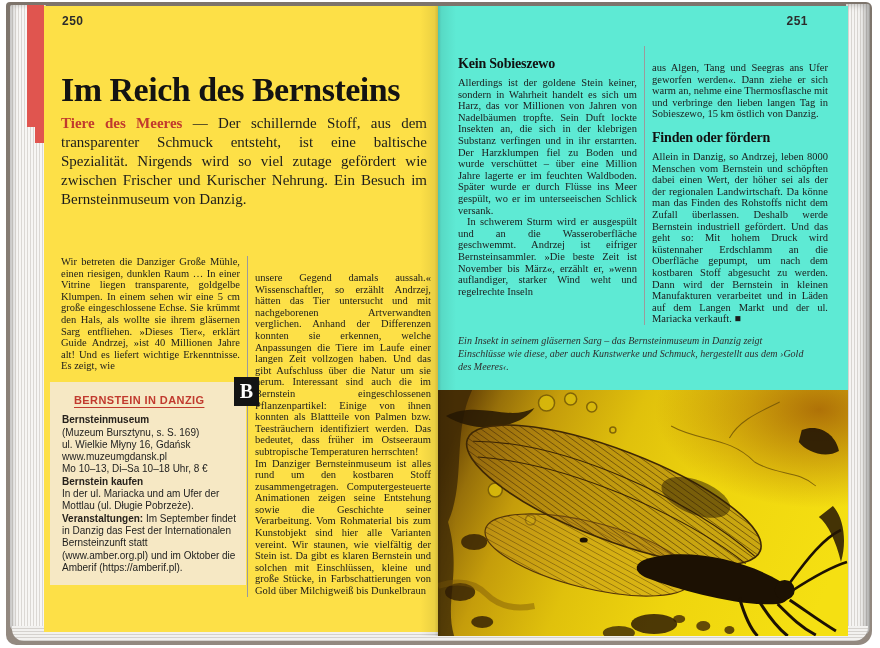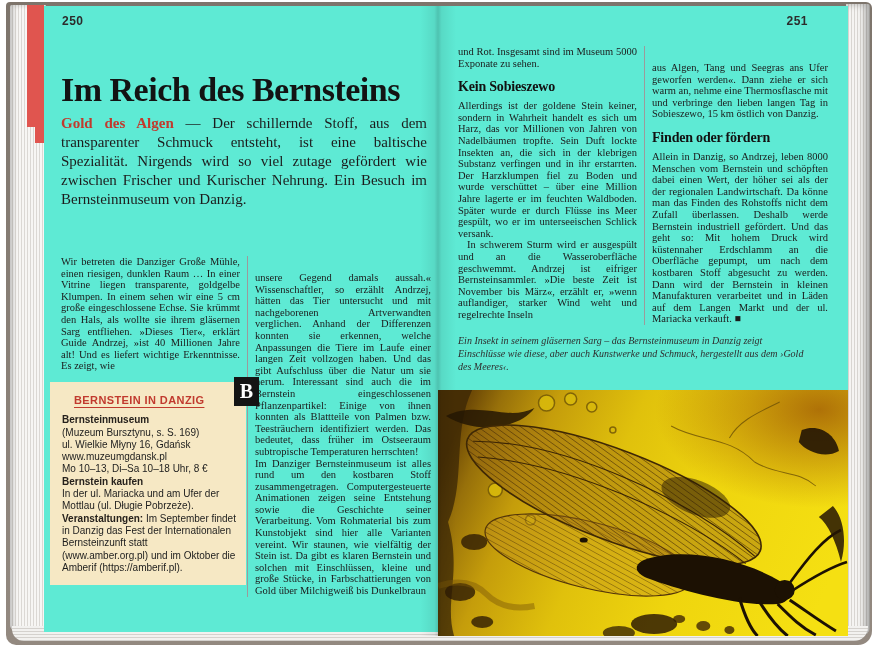--- a/index.html
+++ b/index.html
@@ -14,21 +14,21 @@
   .stack-left{position:absolute;left:10px;top:5px;width:36px;height:626px;
          background:repeating-linear-gradient(90deg,#f7f6f4 0 2px,#dbd8d4 2px 3px);
          box-shadow:inset 3px 0 5px rgba(0,0,0,.22);border-radius:2px 0 0 6px;}
   .stack-right{position:absolute;left:846px;top:4px;width:24px;height:632px;
          background:repeating-linear-gradient(90deg,#f5f4f2 0 2px,#d8d5d1 2px 3px);
          box-shadow:inset -5px 0 7px rgba(0,0,0,.30);border-radius:0 3px 9px 0;}
   .stack-bottom{position:absolute;left:12px;top:626px;width:856px;height:15px;
          background:repeating-linear-gradient(180deg,#f2f1ef 0 2px,#d4d1cd 2px 3px);
          border-radius:0 0 14px 12px;}
 
-  .page{position:absolute;top:6px;background:#5eead4;overflow:hidden;}
+  .page{position:absolute;top:6px;background:#fde047;overflow:hidden;}
   .page-left{left:44px;width:394px;height:626px;}
   .page-right{left:438px;width:410px;height:630px;background:#5eead4;}
   .gutter{position:absolute;left:420px;top:6px;width:36px;height:630px;z-index:6;
          background:linear-gradient(90deg,rgba(0,0,0,0),rgba(0,0,0,.07) 40%,rgba(0,0,0,.17) 50%,rgba(0,0,0,.07) 60%,rgba(0,0,0,0));
          pointer-events:none;}
 
   .red-tab{position:absolute;left:27px;top:5px;width:17px;height:122px;z-index:4;}
   .red-tab-nub{position:absolute;left:35px;top:127px;width:9px;height:16px;z-index:4;}
 
   
@@ -78,21 +78,21 @@
   <div class="stack-right"></div>
   <div class="stack-bottom"></div>
   <div class="red-tab" style="background: rgb(224, 85, 79);"></div>
   <div class="red-tab-nub" style="background: rgb(224, 85, 79);"></div>
 
   <div class="page page-left">
     <div class="pageno" style="left:18px;">250</div>
 
     <h1 class="title">Im Reich des Bernsteins</h1>
 
-    <p class="lead"><span class="lead-label" style="color: rgb(193, 58, 46);">Gold des Algen</span><span> — Der schillernde Stoff, aus dem transparenter Schmuck entsteht, ist eine baltische Spezialität. Nirgends wird so viel zutage gefördert wie zwischen Frischer und Kurischer Nehrung. Ein Besuch im Bernsteinmuseum von Danzig.</span></p>
+    <p class="lead"><span class="lead-label" style="color: rgb(193, 58, 46);">Tiere des Meeres</span><span> — Der schillernde Stoff, aus dem transparenter Schmuck entsteht, ist eine baltische Spezialität. Nirgends wird so viel zutage gefördert wie zwischen Frischer und Kurischer Nehrung. Ein Besuch im Bernsteinmuseum von Danzig.</span></p>
 
     <div class="columns-left">
       <div class="colA">
         <p class="bt">Wir betreten die Danziger Große Mühle, einen riesigen, dunklen Raum … In einer Vitrine liegen transparente, goldgelbe Klumpen. In einem sehen wir eine 5 cm große eingeschlossene Echse. Sie krümmt den Hals, als wollte sie ihrem gläsernen Sarg entfliehen. »Dieses Tier«, erklärt Guide Andrzej, »ist 40 Millionen Jahre alt! Und es liefert wichtige Erkenntnisse. Es zeigt, wie</p>
 
         <div class="infobox" style="background: rgb(246, 232, 196);">
           <div class="badge" style="background: rgb(20, 20, 20);">B</div>
           <p class="hdr" style="color: rgb(193, 58, 46);">BERNSTEIN IN DANZIG</p>
 
           <p class="sec-title">Bernsteinmuseum</p>
@@ -115,21 +115,20 @@
         <p class="bt">Im Danziger Bernsteinmuseum ist alles rund um den kostbaren Stoff zusammengetragen. Computergesteuerte Animationen zeigen seine Entstehung sowie die Geschichte seiner Verarbeitung. Vom Rohmaterial bis zum Kunstobjekt sind hier alle Varianten vereint. Wir staunen, wie vielfältig der Stein ist. Da gibt es klaren Bernstein und solchen mit Einschlüssen, kleine und große Stücke, in Farbschattierungen von Gold über Milchigweiß bis Dunkelbraun</p>
       </div>
     </div>
   </div>
 
   <div class="page page-right">
     <div class="pageno" style="right:40px;">251</div>
 
     <div class="columns-right">
       <div class="colA">
-        <p class="bt">und Rot. Insgesamt sind im Museum 5000 Exponate zu sehen.</p>
         <h2 class="subhead">Kein Sobieszewo</h2>
         <p class="bt">Allerdings ist der goldene Stein keiner, sondern in Wahrheit handelt es sich um Harz, das vor Millionen von Jahren von Nadelbäumen tropfte. Sein Duft lockte Insekten an, die sich in der klebrigen Substanz verfingen und in ihr erstarrten. Der Harzklumpen fiel zu Boden und wurde verschüttet – über eine Million Jahre lagerte er im feuchten Waldboden. Später wurde er durch Flüsse ins Meer gespült, wo er im unterseeischen Schlick versank.</p>
         <p class="bt indent">In schwerem Sturm wird er ausgespült und an die Wasseroberfläche geschwemmt. Andrzej ist eifriger Bernsteinsammler. »Die beste Zeit ist November bis März«, erzählt er, »wenn auflandiger, starker Wind weht und regelrechte Inseln</p>
       </div>
 
       <div class="vrule"></div>
 
       <div class="colB">
         <p class="bt">aus Algen, Tang und Seegras ans Ufer geworfen werden«. Dann ziehe er sich warm an, nehme eine Thermosflasche mit und verbringe den lieben langen Tag in Sobieszewo, 15 km östlich von Danzig.</p>
         <h2 class="subhead">Finden oder fördern</h2>

